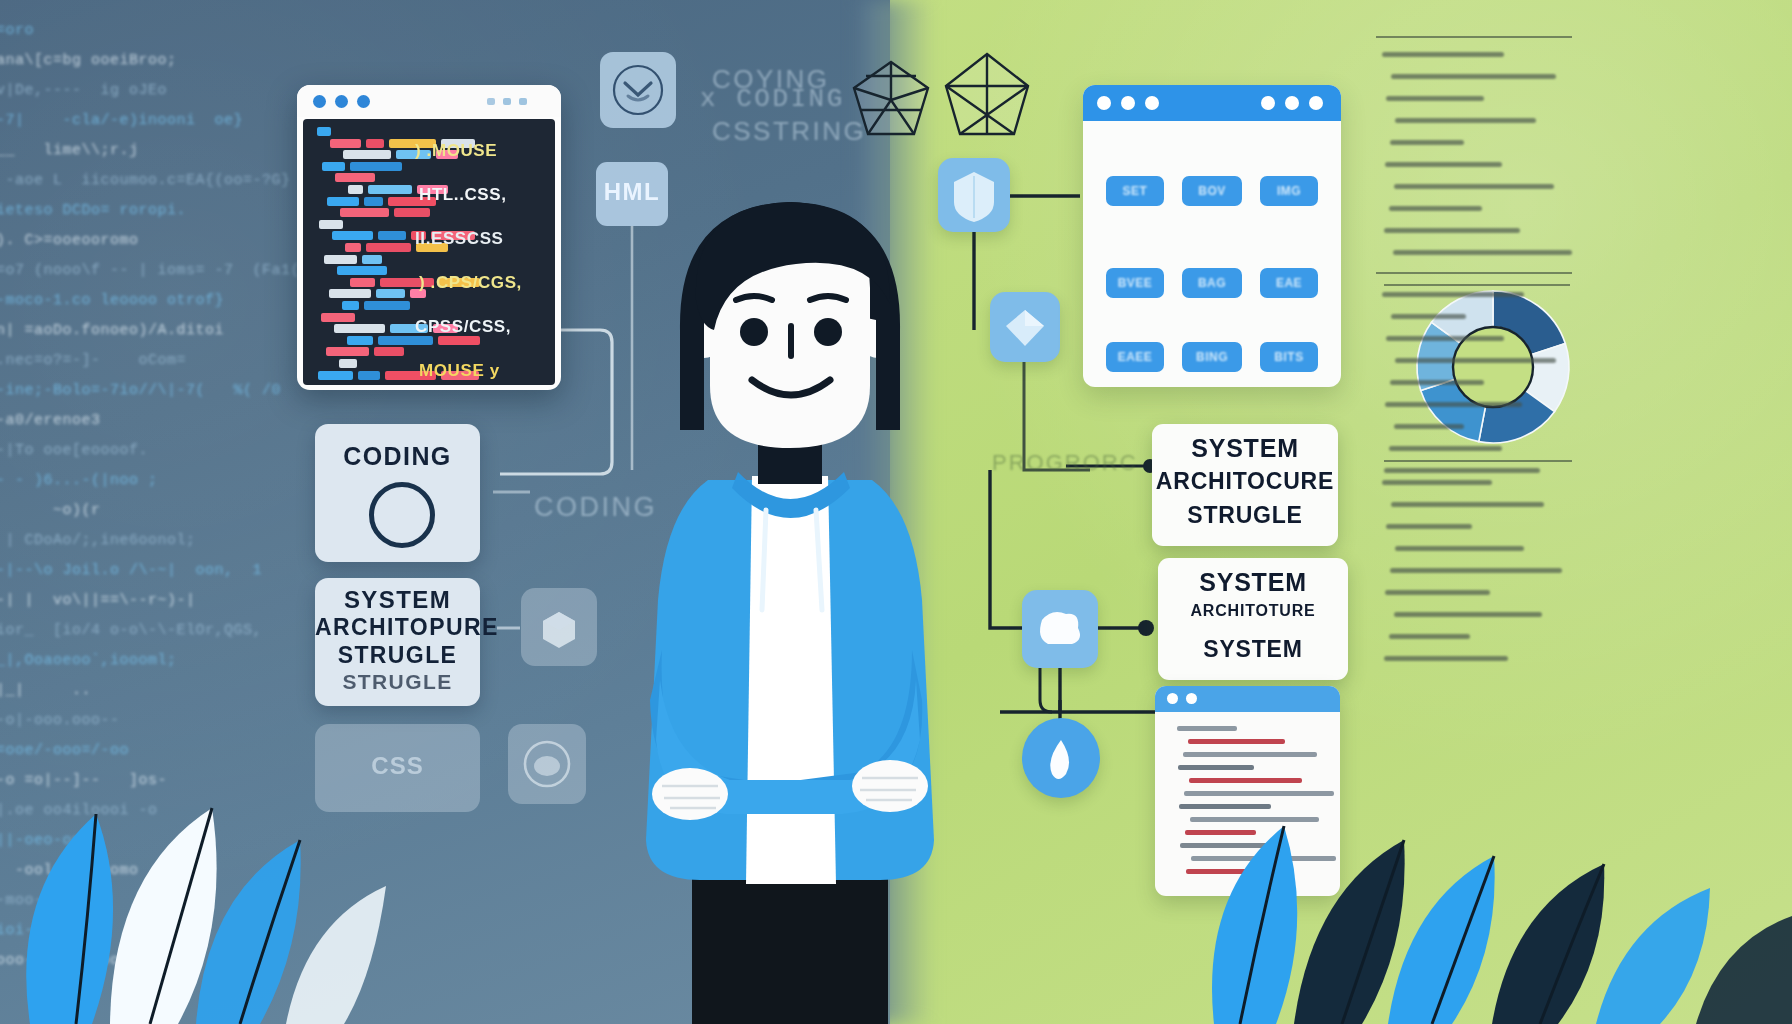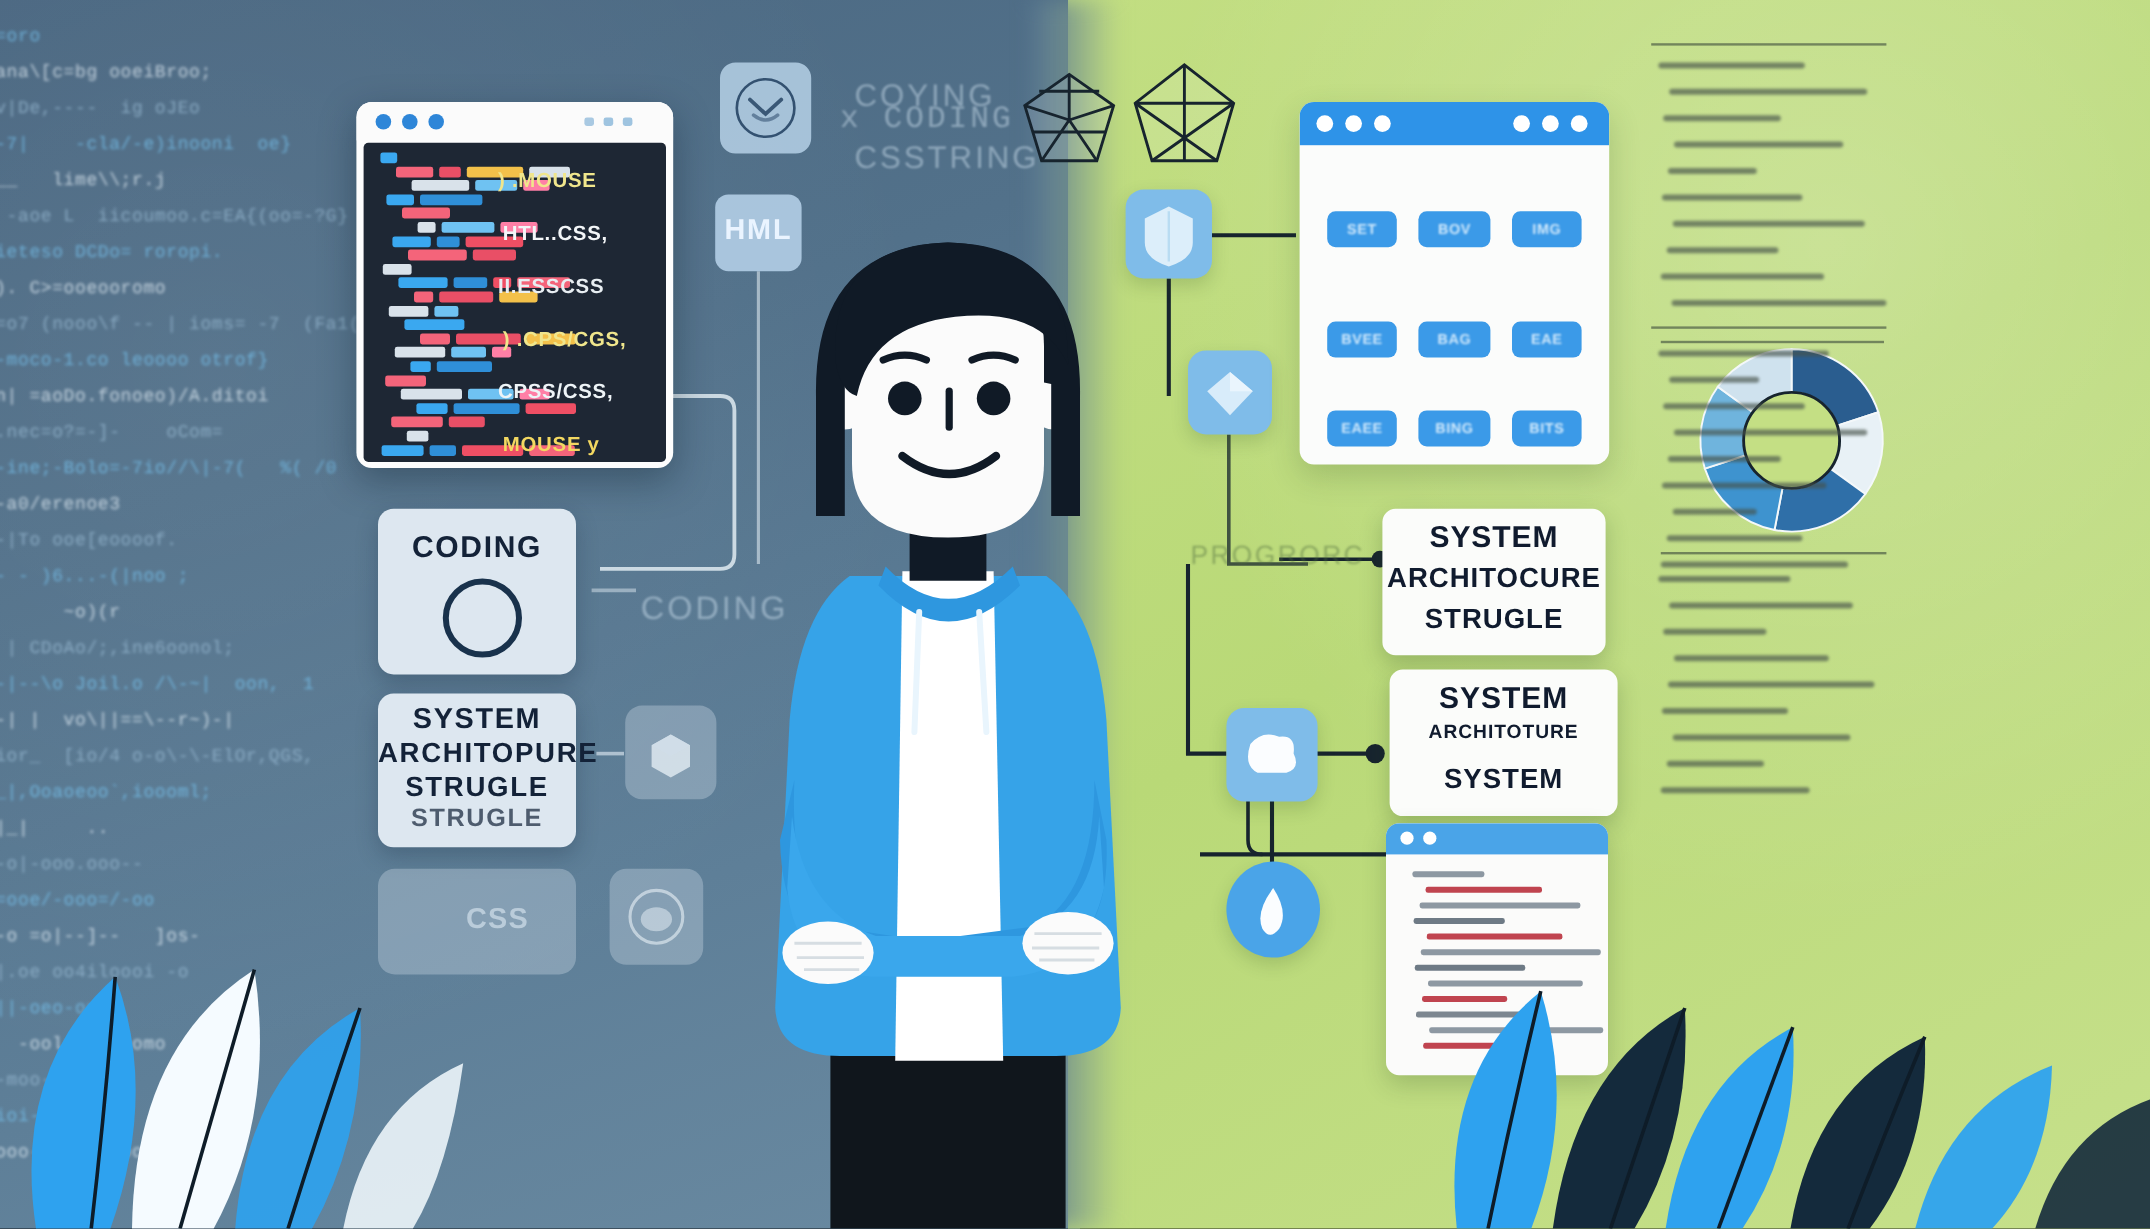--- a/index.html
+++ b/index.html
@@ -39,21 +39,21 @@
     background:#1e2734;border-radius:4px;overflow:hidden;}
   .crow{position:absolute;height:9px;border-radius:2px;filter:blur(.45px);}
   .ctext{position:absolute;font-family:"Liberation Sans",sans-serif;font-size:17px;
     font-weight:600;letter-spacing:.6px;filter:blur(.55px);white-space:nowrap;}
 
   
   .tile{position:absolute;border-radius:14px;background:rgba(226,236,245,.82);
     box-shadow:0 6px 16px rgba(15,35,55,.22);}
   .tile.faint{background:rgba(226,236,245,.30);box-shadow:none;}
   .tile-lbl{position:absolute;width:100%;text-align:center;color:#16263c;
-    font-weight:600;letter-spacing:1px;filter:blur(.35px);padding-left:17px;}
+    font-weight:600;letter-spacing:1px;filter:blur(.35px);}
 
   .card{position:absolute;border-radius:13px;background:#dde7f0;
     box-shadow:0 7px 18px rgba(15,35,55,.25);}
   .card .ttl{position:absolute;width:100%;text-align:center;color:#132238;
     font-size:25px;font-weight:600;letter-spacing:1.4px;filter:blur(.4px);}
   .ring{position:absolute;border:5px solid #19324c;border-radius:50%;}
 
   .hml{position:absolute;left:596px;top:162px;width:72px;height:64px;border-radius:11px;
     background:rgba(184,212,235,.85);}
   .hml span{position:absolute;width:100%;text-align:center;top:16px;color:#eaf4ff;

